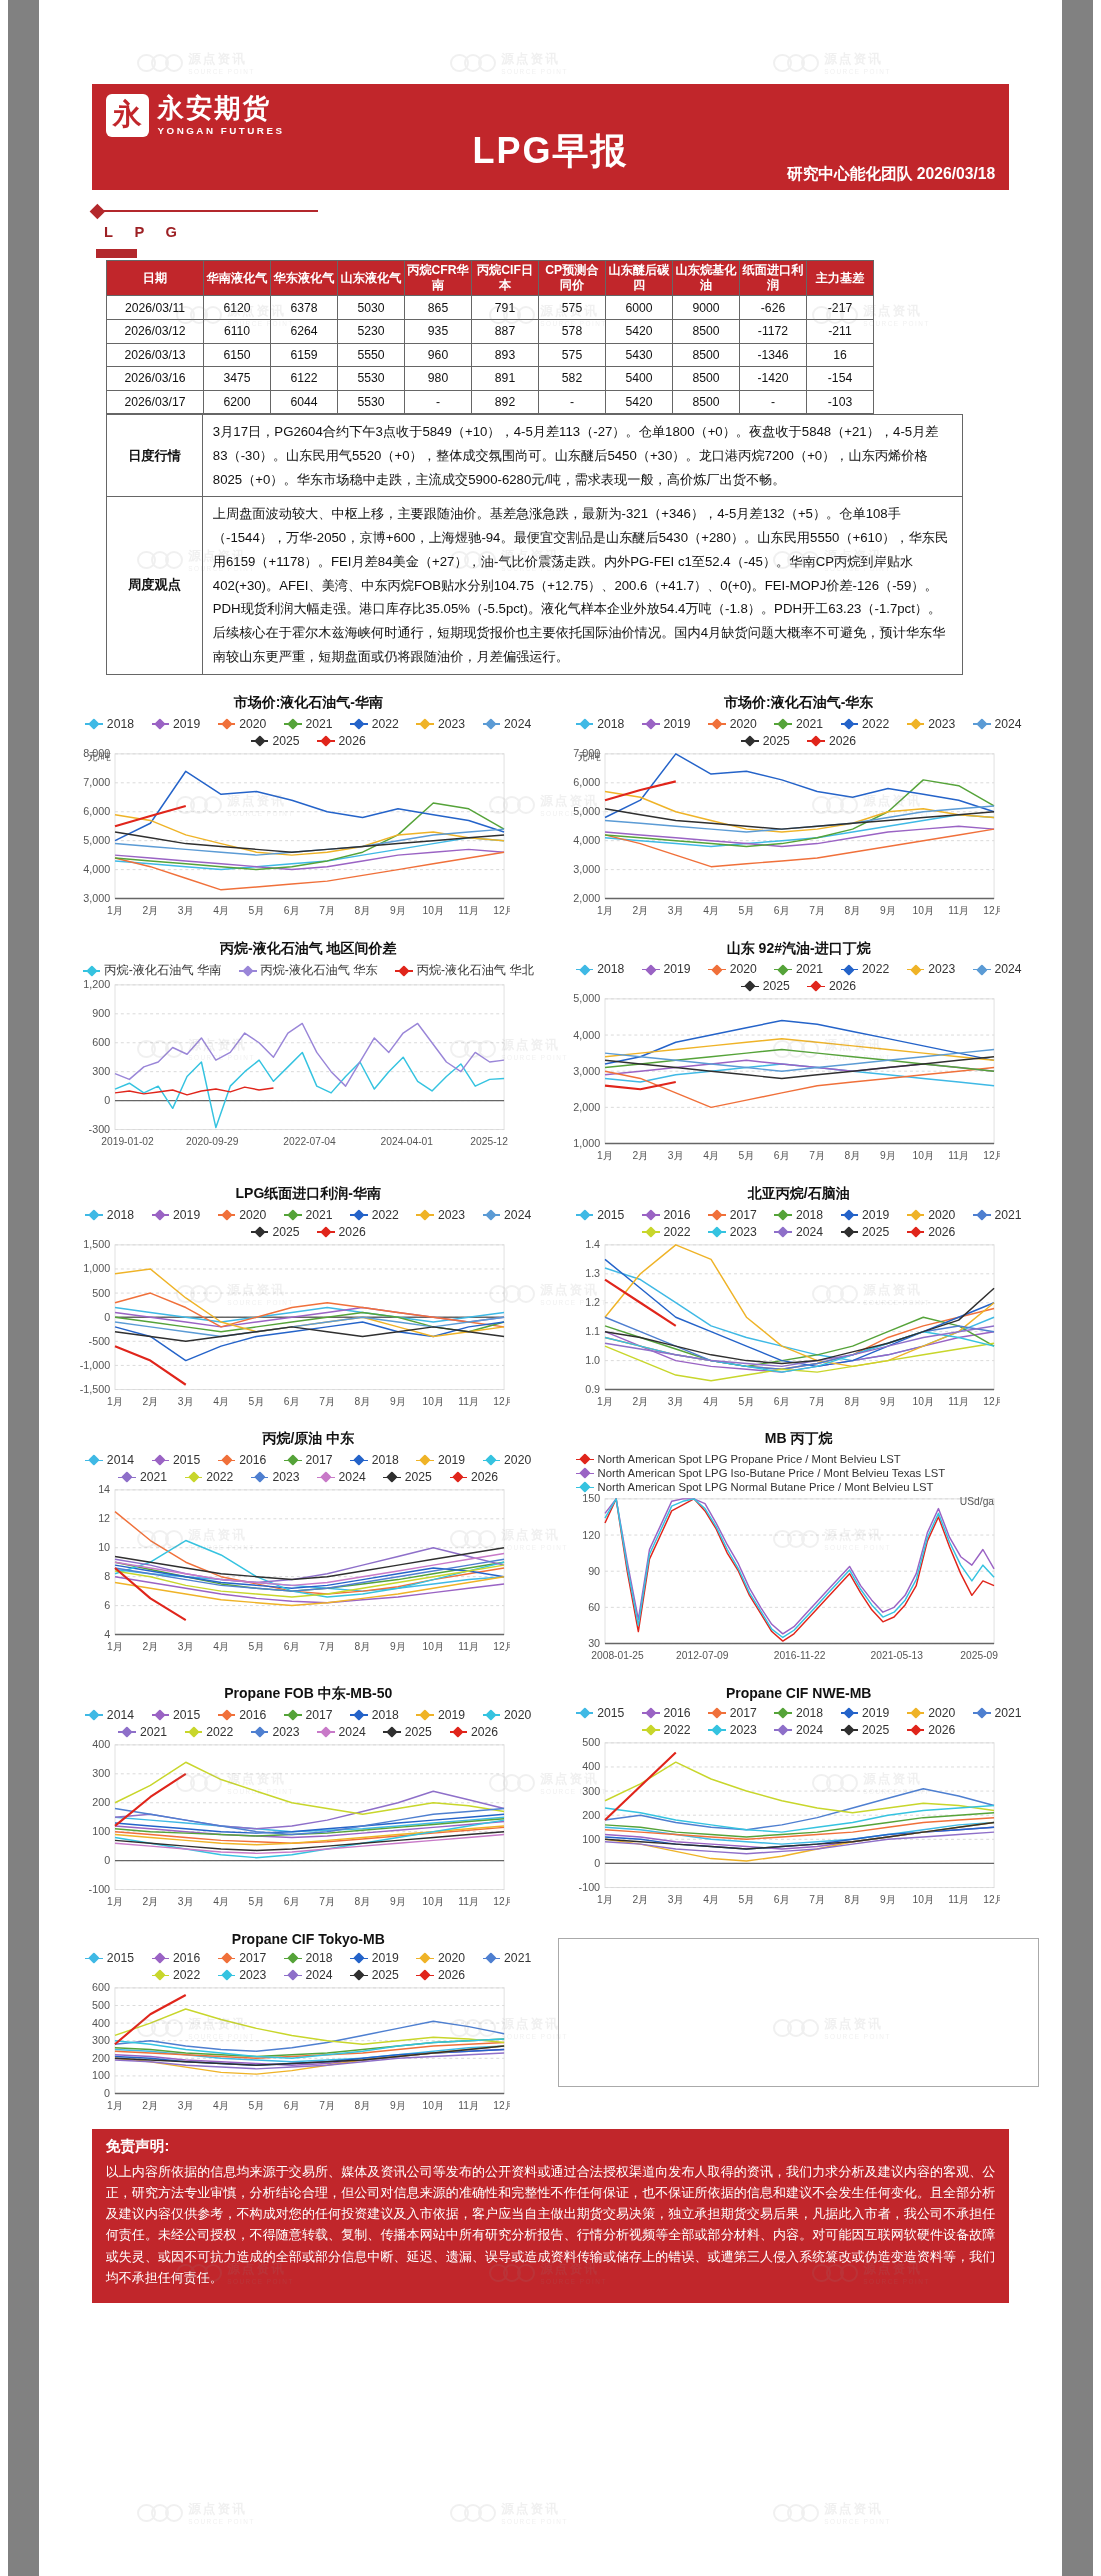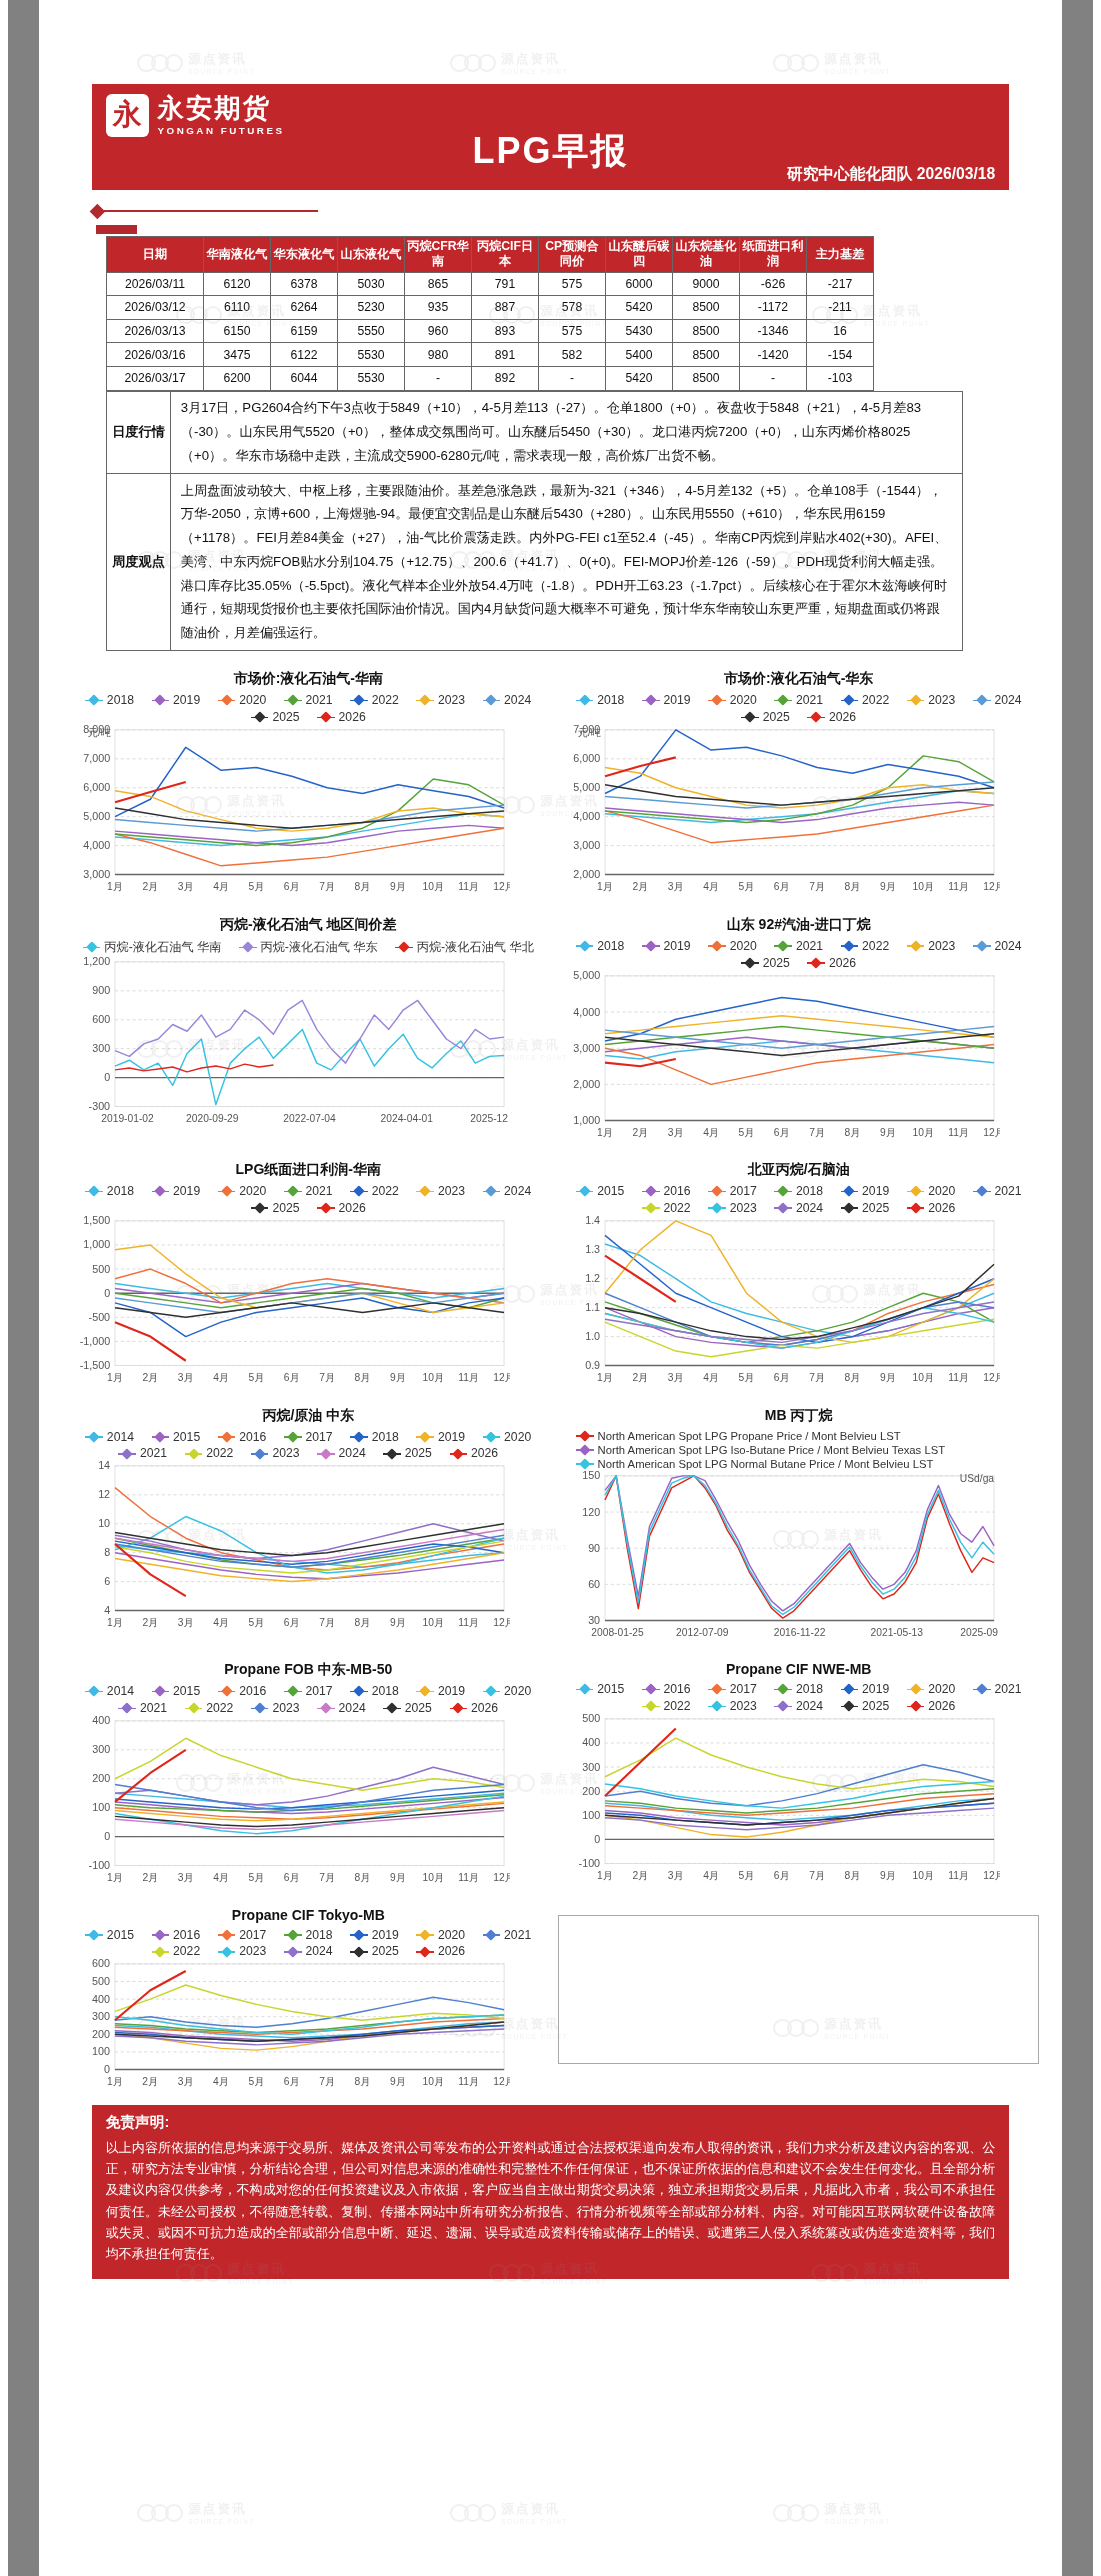--- a/index.html
+++ b/index.html
@@ -23,21 +23,21 @@
   
   table.price{border-collapse:collapse;margin:2px 0 0 65px;width:768px;font-size:12.2px;table-layout:fixed;}
   table.price th,table.price td{border:1px solid #666;text-align:center;padding:2px 1px;}
   table.price th{background:#c1262b;color:#fff;font-weight:bold;line-height:1.25;}
   table.price td{height:18.6px;color:#111;background:#fff;}
   table.price td.down{background:#c9efd2;color:#1d8a3c;}
   table.price td.up{background:#f9c9cb;color:#e01e1e;}
   
   table.info{border-collapse:collapse;margin:0 0 0 65px;width:857px;font-size:13.2px;}
   table.info th,table.info td{border:1px solid #666;}
-  table.info th{width:61px;font-weight:bold;text-align:center;color:#111;background:#fff;font-size:13.2px;padding:1px;}
+  table.info th{width:61px;font-weight:bold;text-align:center;color:#111;background:#fff;font-size:13.2px;padding:17px;}
   table.info td{padding:4.9px 9.8px;line-height:1.8;color:#111;text-align:left;}
   
   .charts{display:grid;grid-template-columns:1fr 1fr;column-gap:9.8px;row-gap:5.9px;margin:11.7px 0 0 27px;width:971px;}
   .chart{padding-top:7.8px;}
   .chart-title{text-align:center;font-weight:bold;font-size:14px;color:#111;}
   .chart-legend{display:flex;flex-wrap:wrap;justify-content:center;column-gap:17.6px;row-gap:2.9px;margin-top:4.9px;font-size:12.2px;color:#333;}
   .chart-legend.lines{flex-direction:column;align-items:flex-start;margin-left:17.6px;row-gap:2px;font-size:11.3px;}
   .legend-item{display:flex;align-items:center;gap:3.9px;}
   .legend-marker{position:relative;width:17.6px;height:9.8px;}
   .lm-line{position:absolute;left:0;top:4.4px;width:17.6px;height:1.6px;background:currentColor;}
@@ -438,20 +438,21 @@
       </div>
     </div>
     <div class="band-title">LPG早报</div>
     <div class="band-meta">研究中心能化团队  2026/03/18</div>
   </div>
 
   <div class="sep">
     <div class="sep-diamond"></div>
     <div class="sep-line"></div>
   </div>
+  <div class="lpg-label">L P G</div>
   <div class="red-tab"></div>
 
   <table class="price" id="price-table">
       <thead>
         <tr>
           <th style="width: 94px;">日期</th>
           <th>华南液化气</th>
           <th>华东液化气</th>
           <th>山东液化气</th>
           <th>丙烷CFR华南</th>

